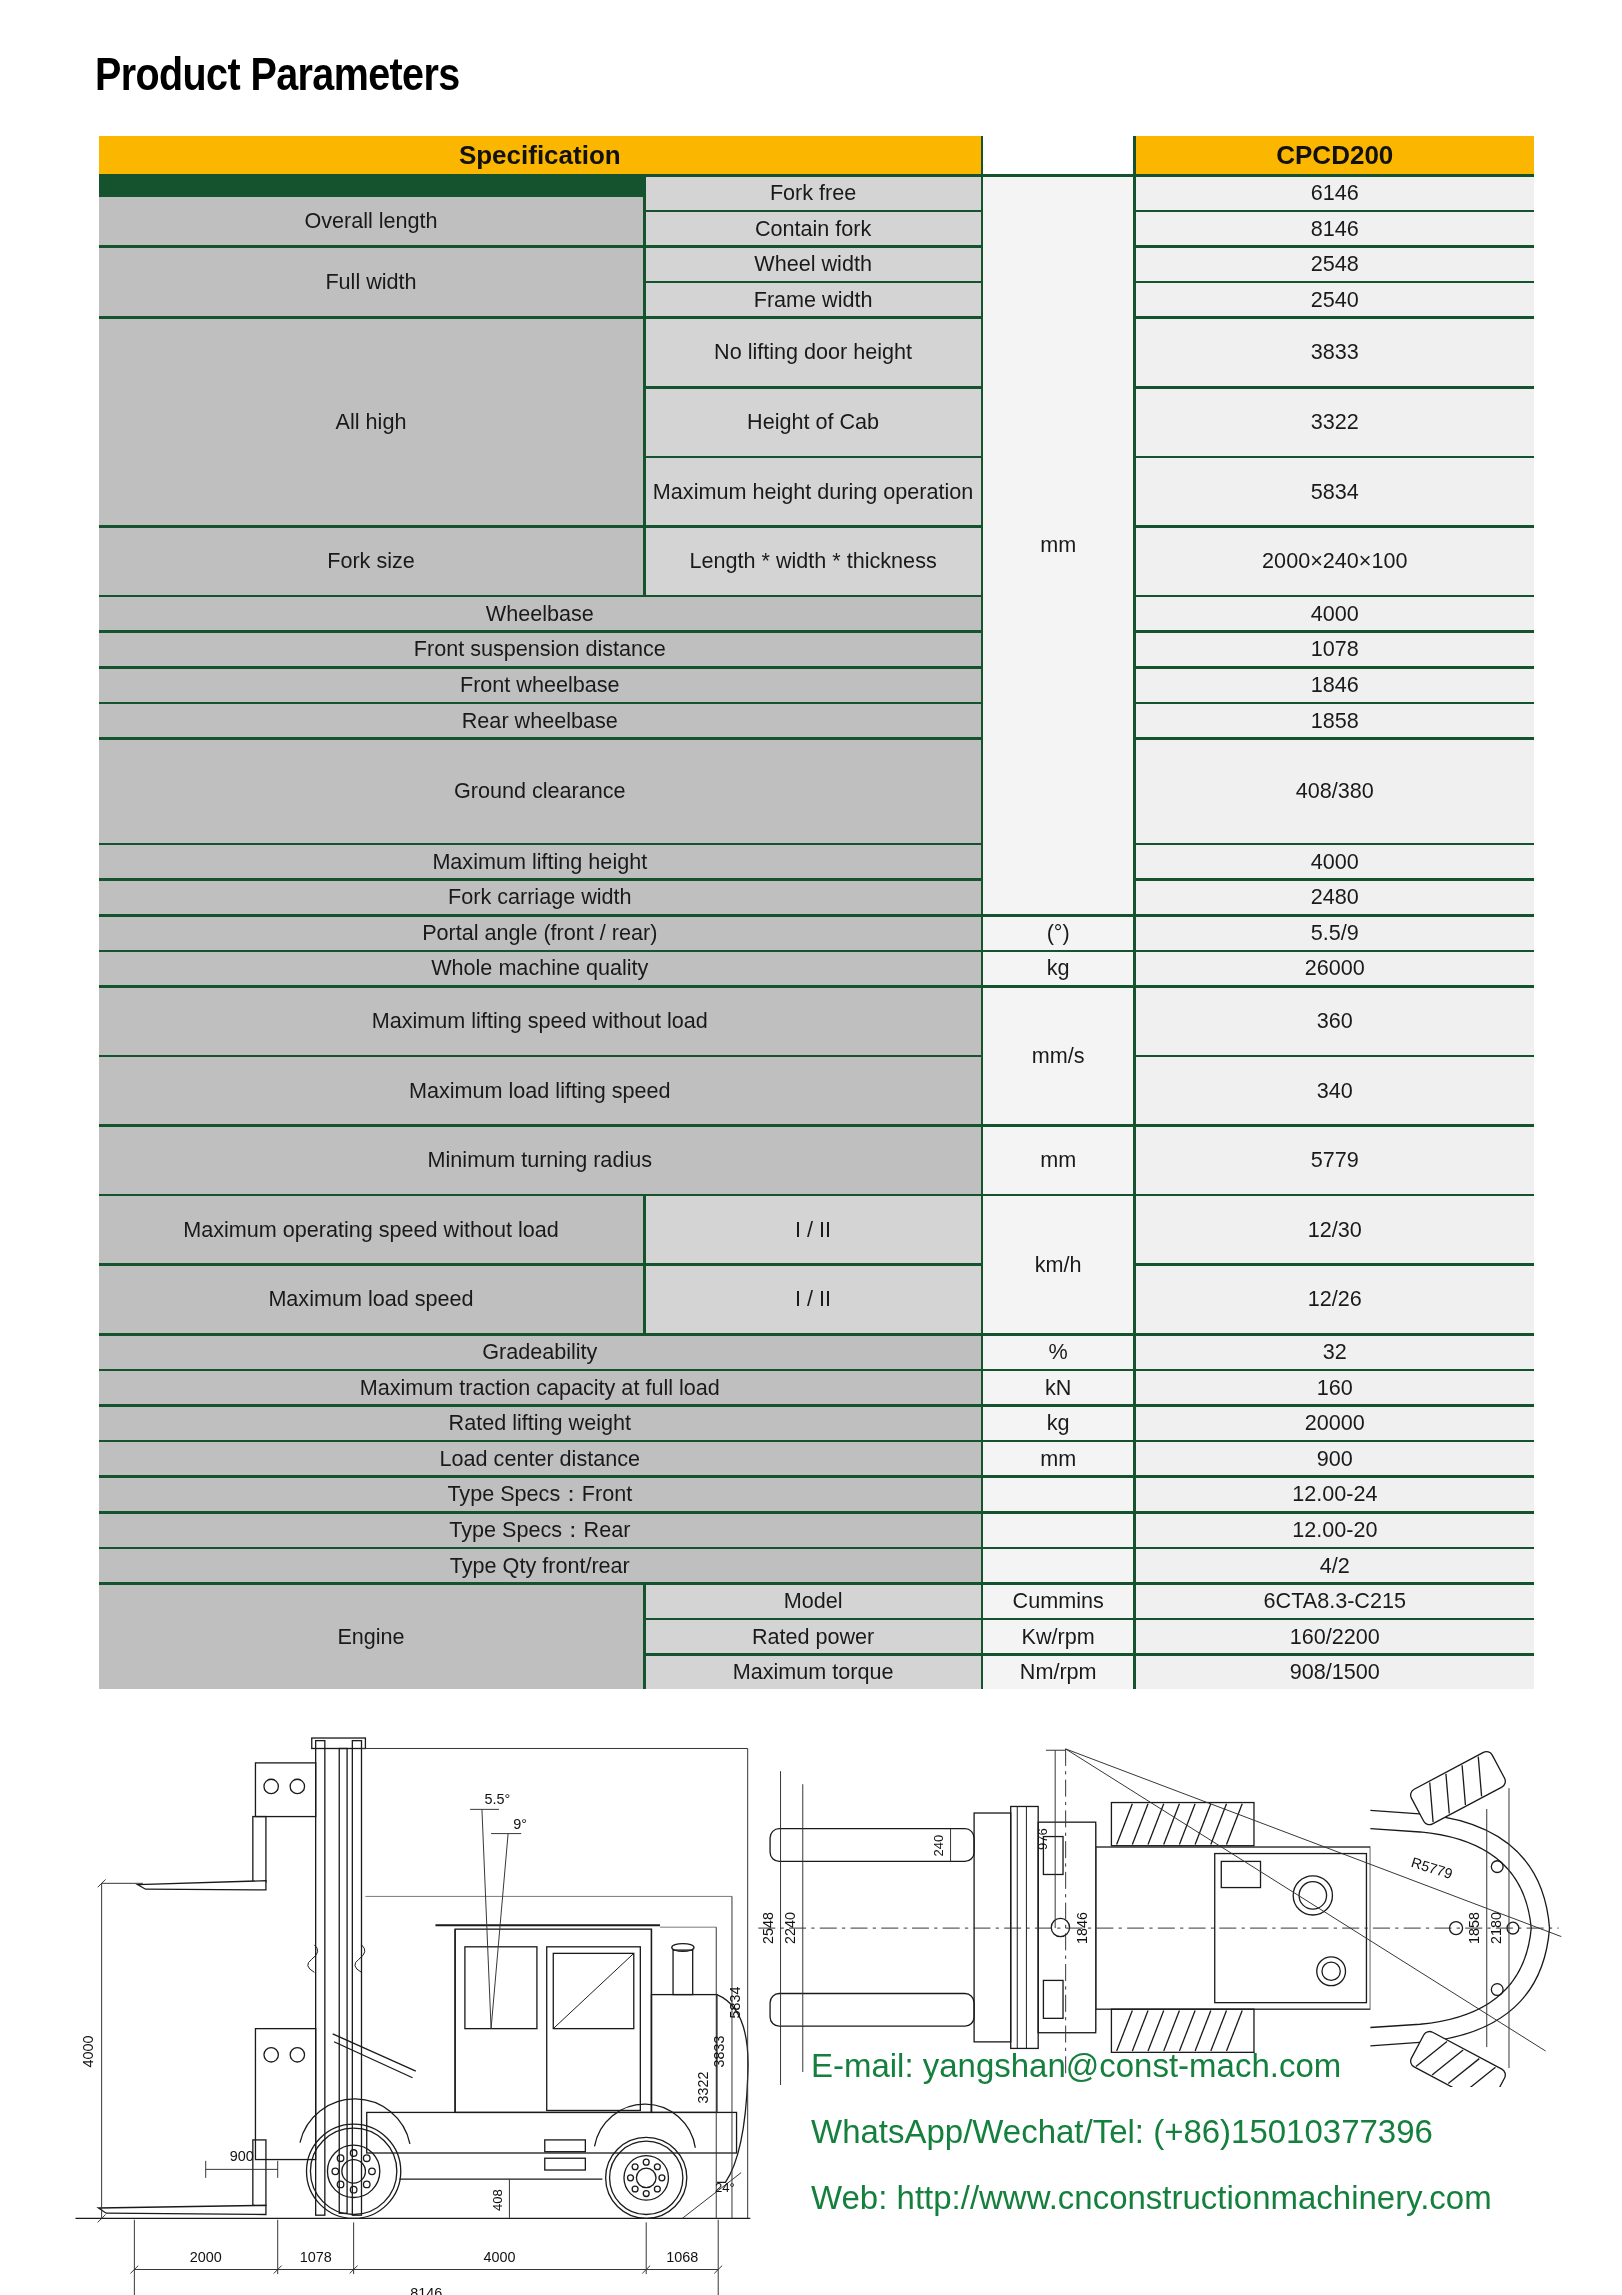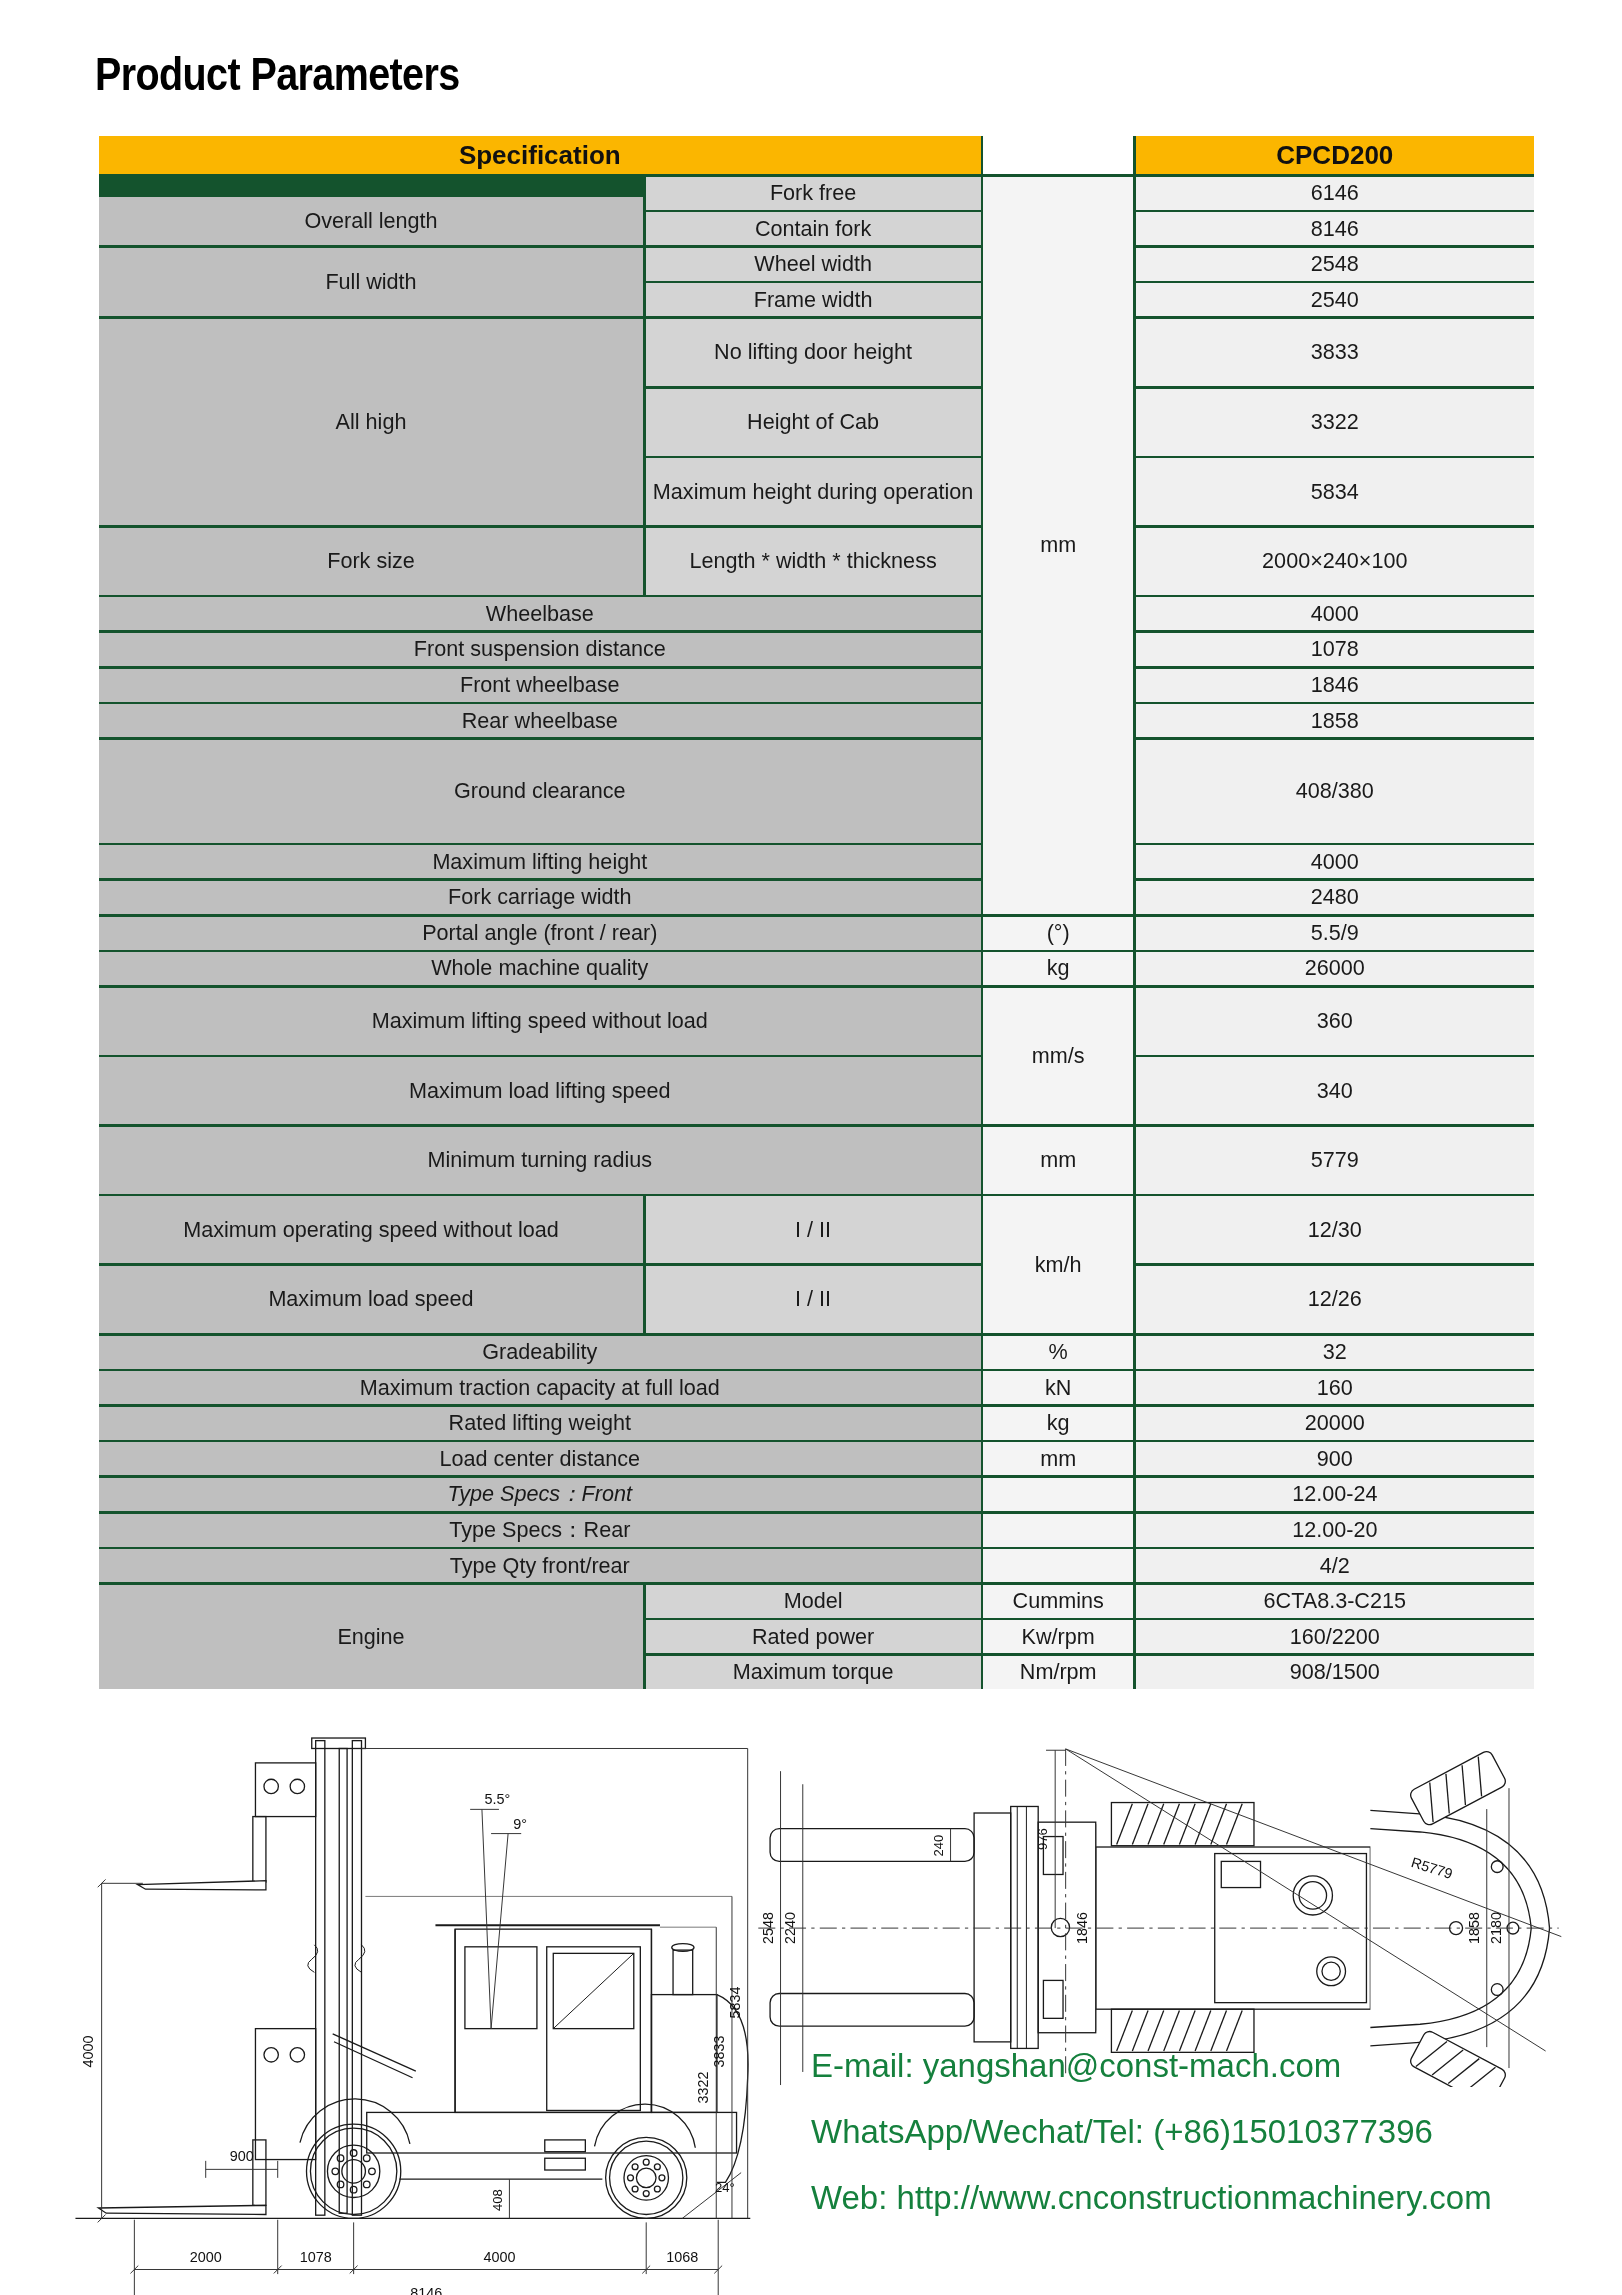--- a/index.html
+++ b/index.html
@@ -78,21 +78,21 @@
 
   <div class="cell c-cat" style="grid-column:1;grid-row:22;">Maximum operating speed without load</div>
   <div class="cell c-sub" style="grid-column:2;grid-row:22;">I / II</div>
   <div class="cell c-cat" style="grid-column:1;grid-row:23;">Maximum load speed</div>
   <div class="cell c-sub" style="grid-column:2;grid-row:23;">I / II</div>
 
   <div class="cell c-cat" style="grid-column:1/3;grid-row:24;">Gradeability</div>
   <div class="cell c-cat" style="grid-column:1/3;grid-row:25;">Maximum traction capacity at full load</div>
   <div class="cell c-cat" style="grid-column:1/3;grid-row:26;">Rated lifting weight</div>
   <div class="cell c-cat" style="grid-column:1/3;grid-row:27;">Load center distance</div>
-  <div class="cell c-cat" style="grid-column:1/3;grid-row:28;font-style:italic;">Type Specs：Front</div>
+  <div class="cell c-cat" style="grid-column:1/3;grid-row:28;">Type Specs：Front</div>
   <div class="cell c-cat" style="grid-column:1/3;grid-row:29;">Type Specs：Rear</div>
   <div class="cell c-cat" style="grid-column:1/3;grid-row:30;">Type Qty front/rear</div>
 
   <div class="cell c-sub" style="grid-column:2;grid-row:31;">Model</div>
   <div class="cell c-sub" style="grid-column:2;grid-row:32;">Rated power</div>
   <div class="cell c-sub" style="grid-column:2;grid-row:33;">Maximum torque</div>
 
   <div class="cell c-unit" style="grid-column:3;grid-row:2/17;">mm</div>
   <div class="cell c-unit" style="grid-column:3;grid-row:17;">(°)</div>
   <div class="cell c-unit" style="grid-column:3;grid-row:18;">kg</div>

